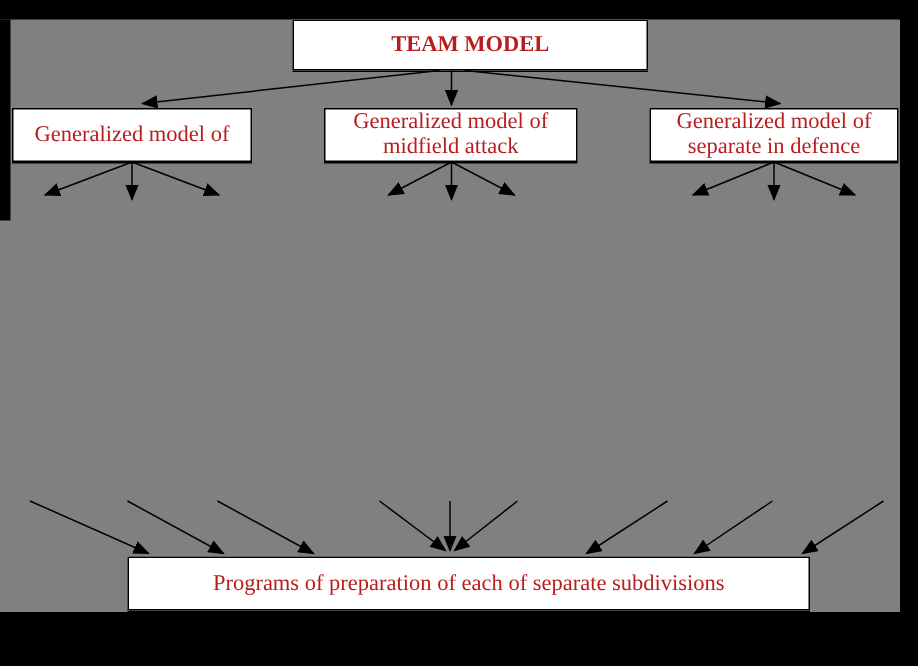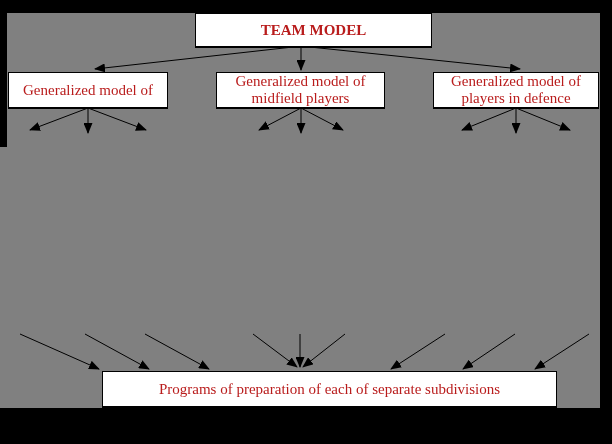--- a/index.html
+++ b/index.html
@@ -45,21 +45,21 @@
     justify-content: center;
     text-align: center;
     color: #b91c1c;
     font-size: 15px;
     line-height: 17px;
   }
   .node-team     { left: 195px; top: 13px;  width: 237px; height: 34px; font-weight: bold; }
   .node-attack   { left: 8px;   top: 72px;  width: 160px; height: 36px; }
   .node-midfield { left: 216px; top: 72px;  width: 169px; height: 36px; }
   .node-defence  { left: 433px; top: 72px;  width: 166px; height: 36px; }
-  .node-programs { left: 102px;  top: 371px; width: 455px; height: 36px; }
+  .node-programs { left: 85px;  top: 371px; width: 455px; height: 36px; }
   svg.arrows {
     position: absolute;
     left: 0; top: 0;
     width: 612px; height: 444px;
     pointer-events: none;
   }
   svg.arrows line { stroke: var(--arrow); stroke-width: 1; }
   svg.arrows marker path { fill: var(--arrow); }
 </style>
 </head>
@@ -73,26 +73,26 @@
   <div class="node node-team">
     <span>TEAM MODEL</span>
   </div>
 
   <div class="node node-attack">
     <span>Generalized model of</span>
   </div>
 
   <div class="node node-midfield">
     <span>Generalized model of</span>
-    <span>midfield players</span>
+    <span>midfield attack</span>
   </div>
 
   <div class="node node-defence">
     <span>Generalized model of</span>
-    <span>players in defence</span>
+    <span>separate in defence</span>
   </div>
 
   <div class="node node-programs">
     <span>Programs of preparation of each of separate subdivisions</span>
   </div>
 
   <svg class="arrows" viewBox="0 0 612 444" xmlns="http://www.w3.org/2000/svg">
     <defs>
       <marker id="ah" markerUnits="userSpaceOnUse" markerWidth="11" markerHeight="9" refX="10" refY="4.5" orient="auto">
         <path d="M0,0 L11,4.5 L0,9 Z"></path>

